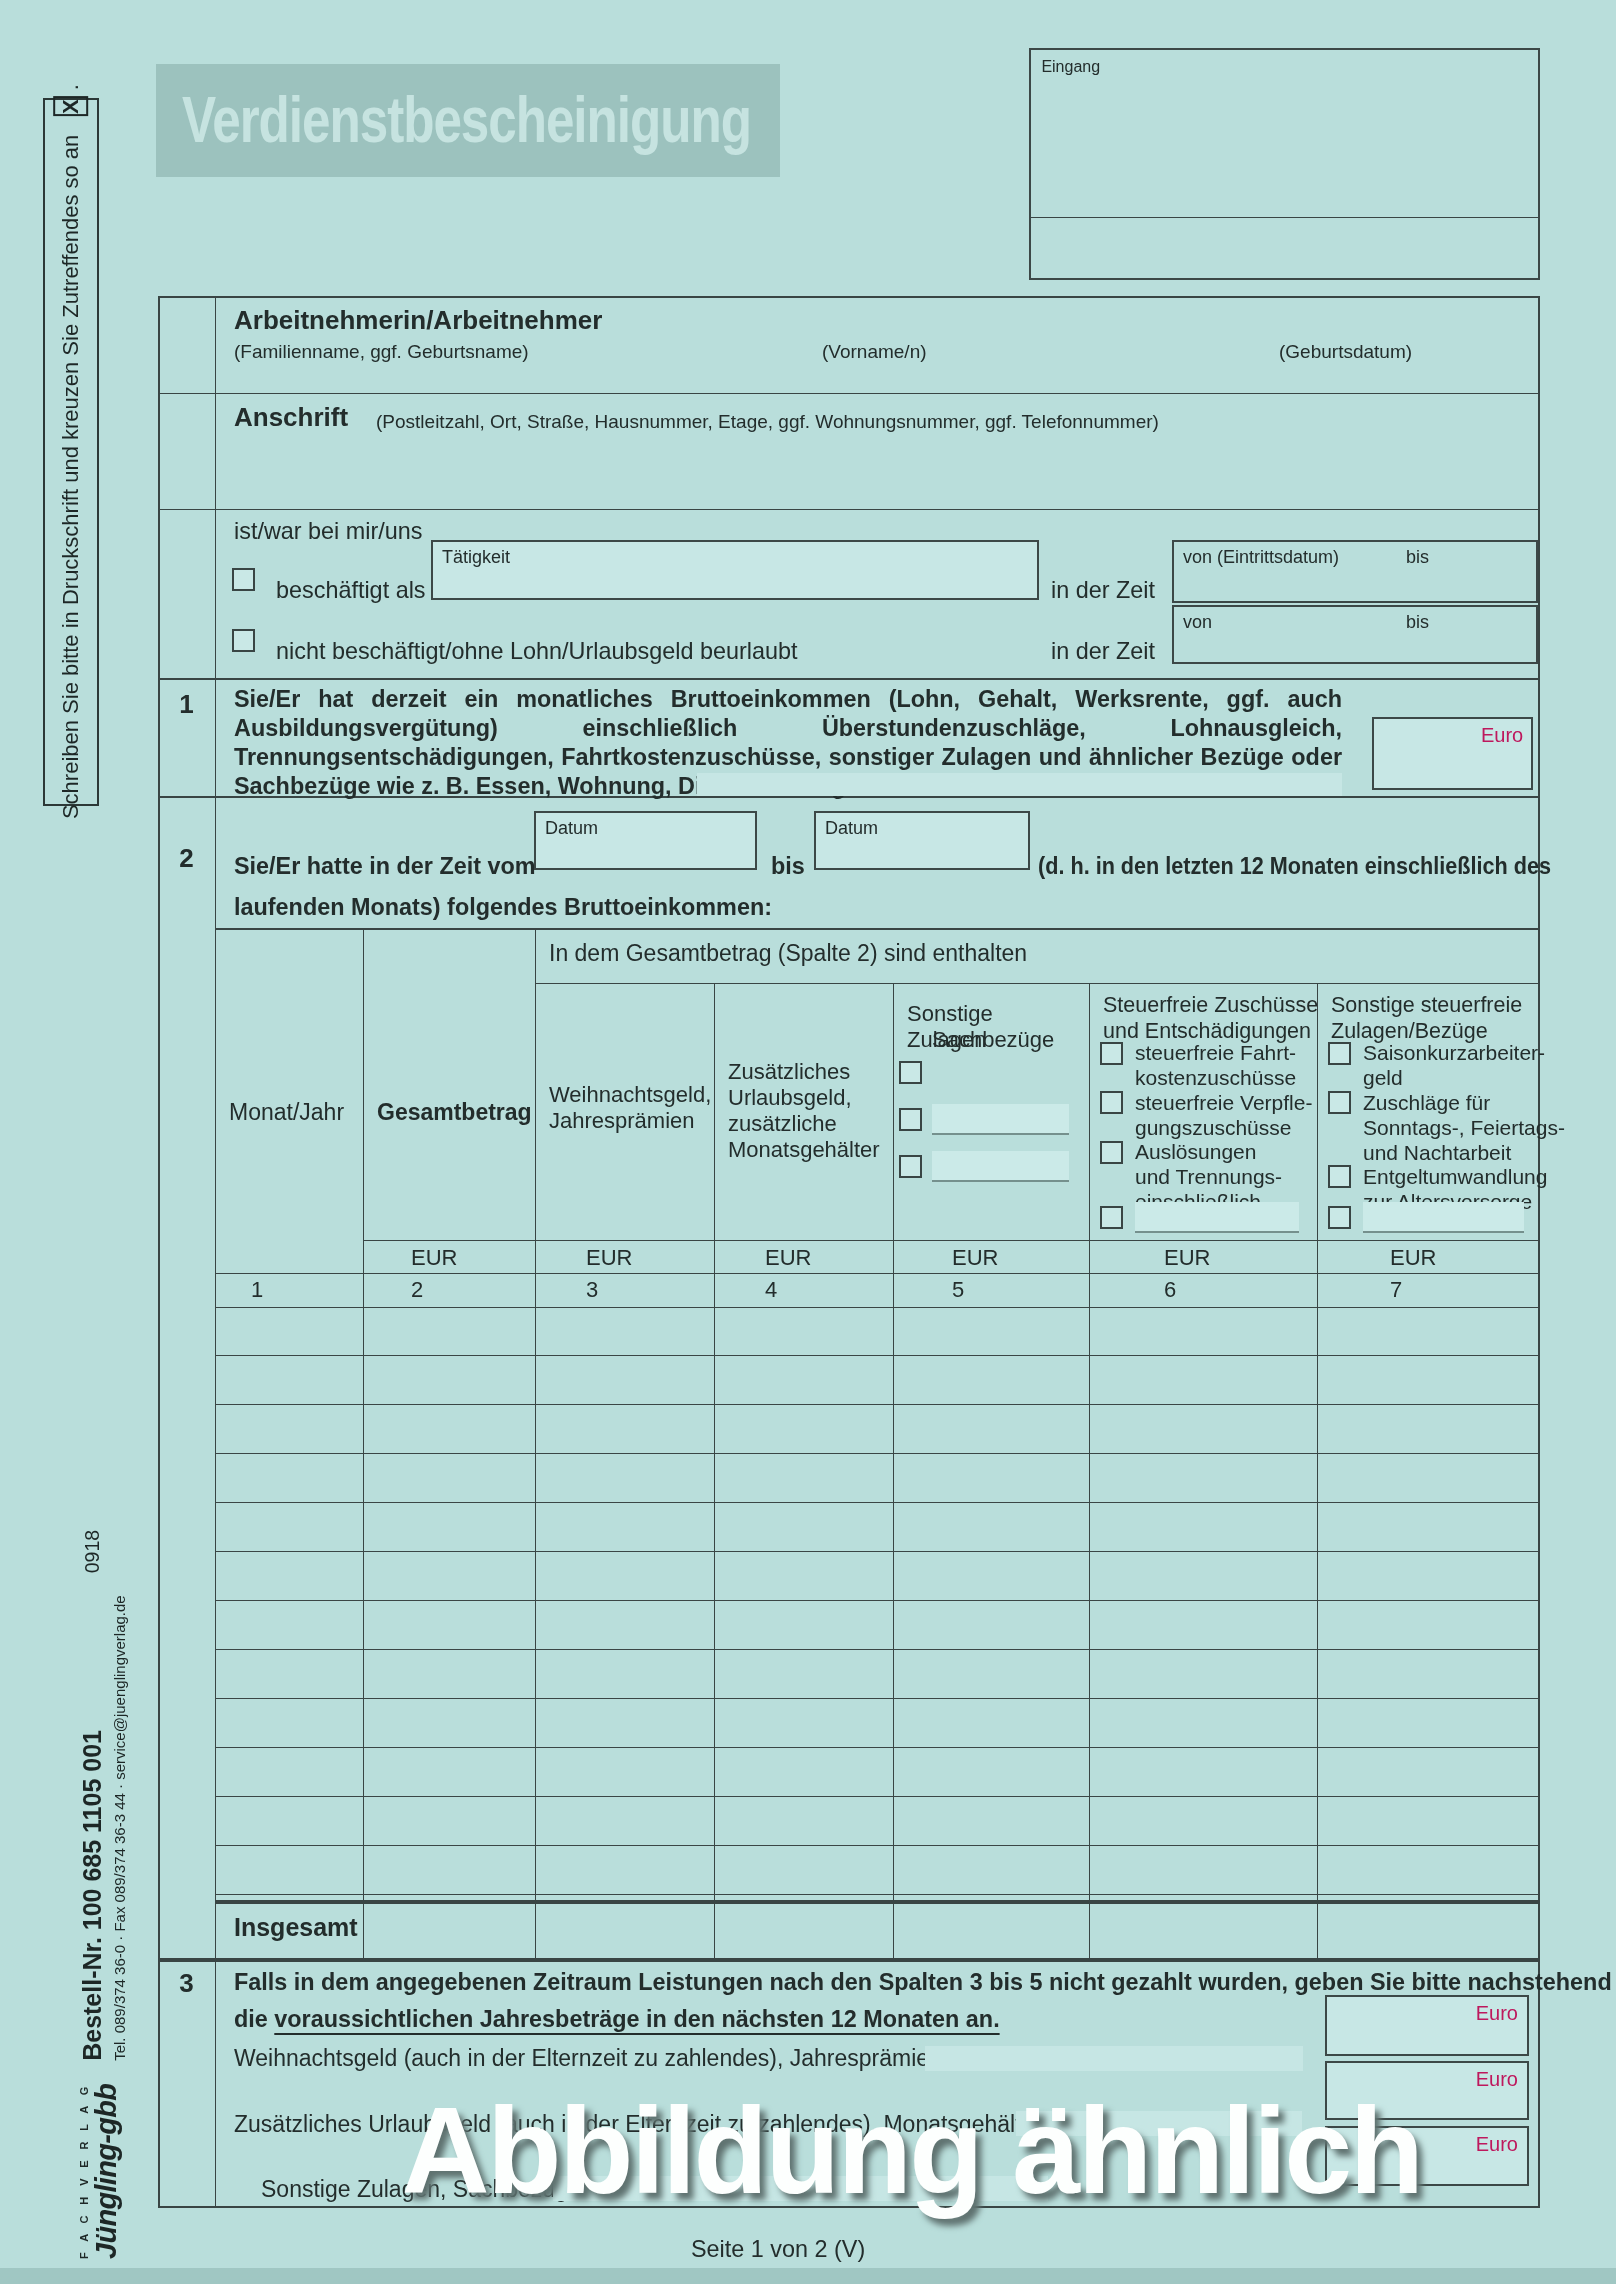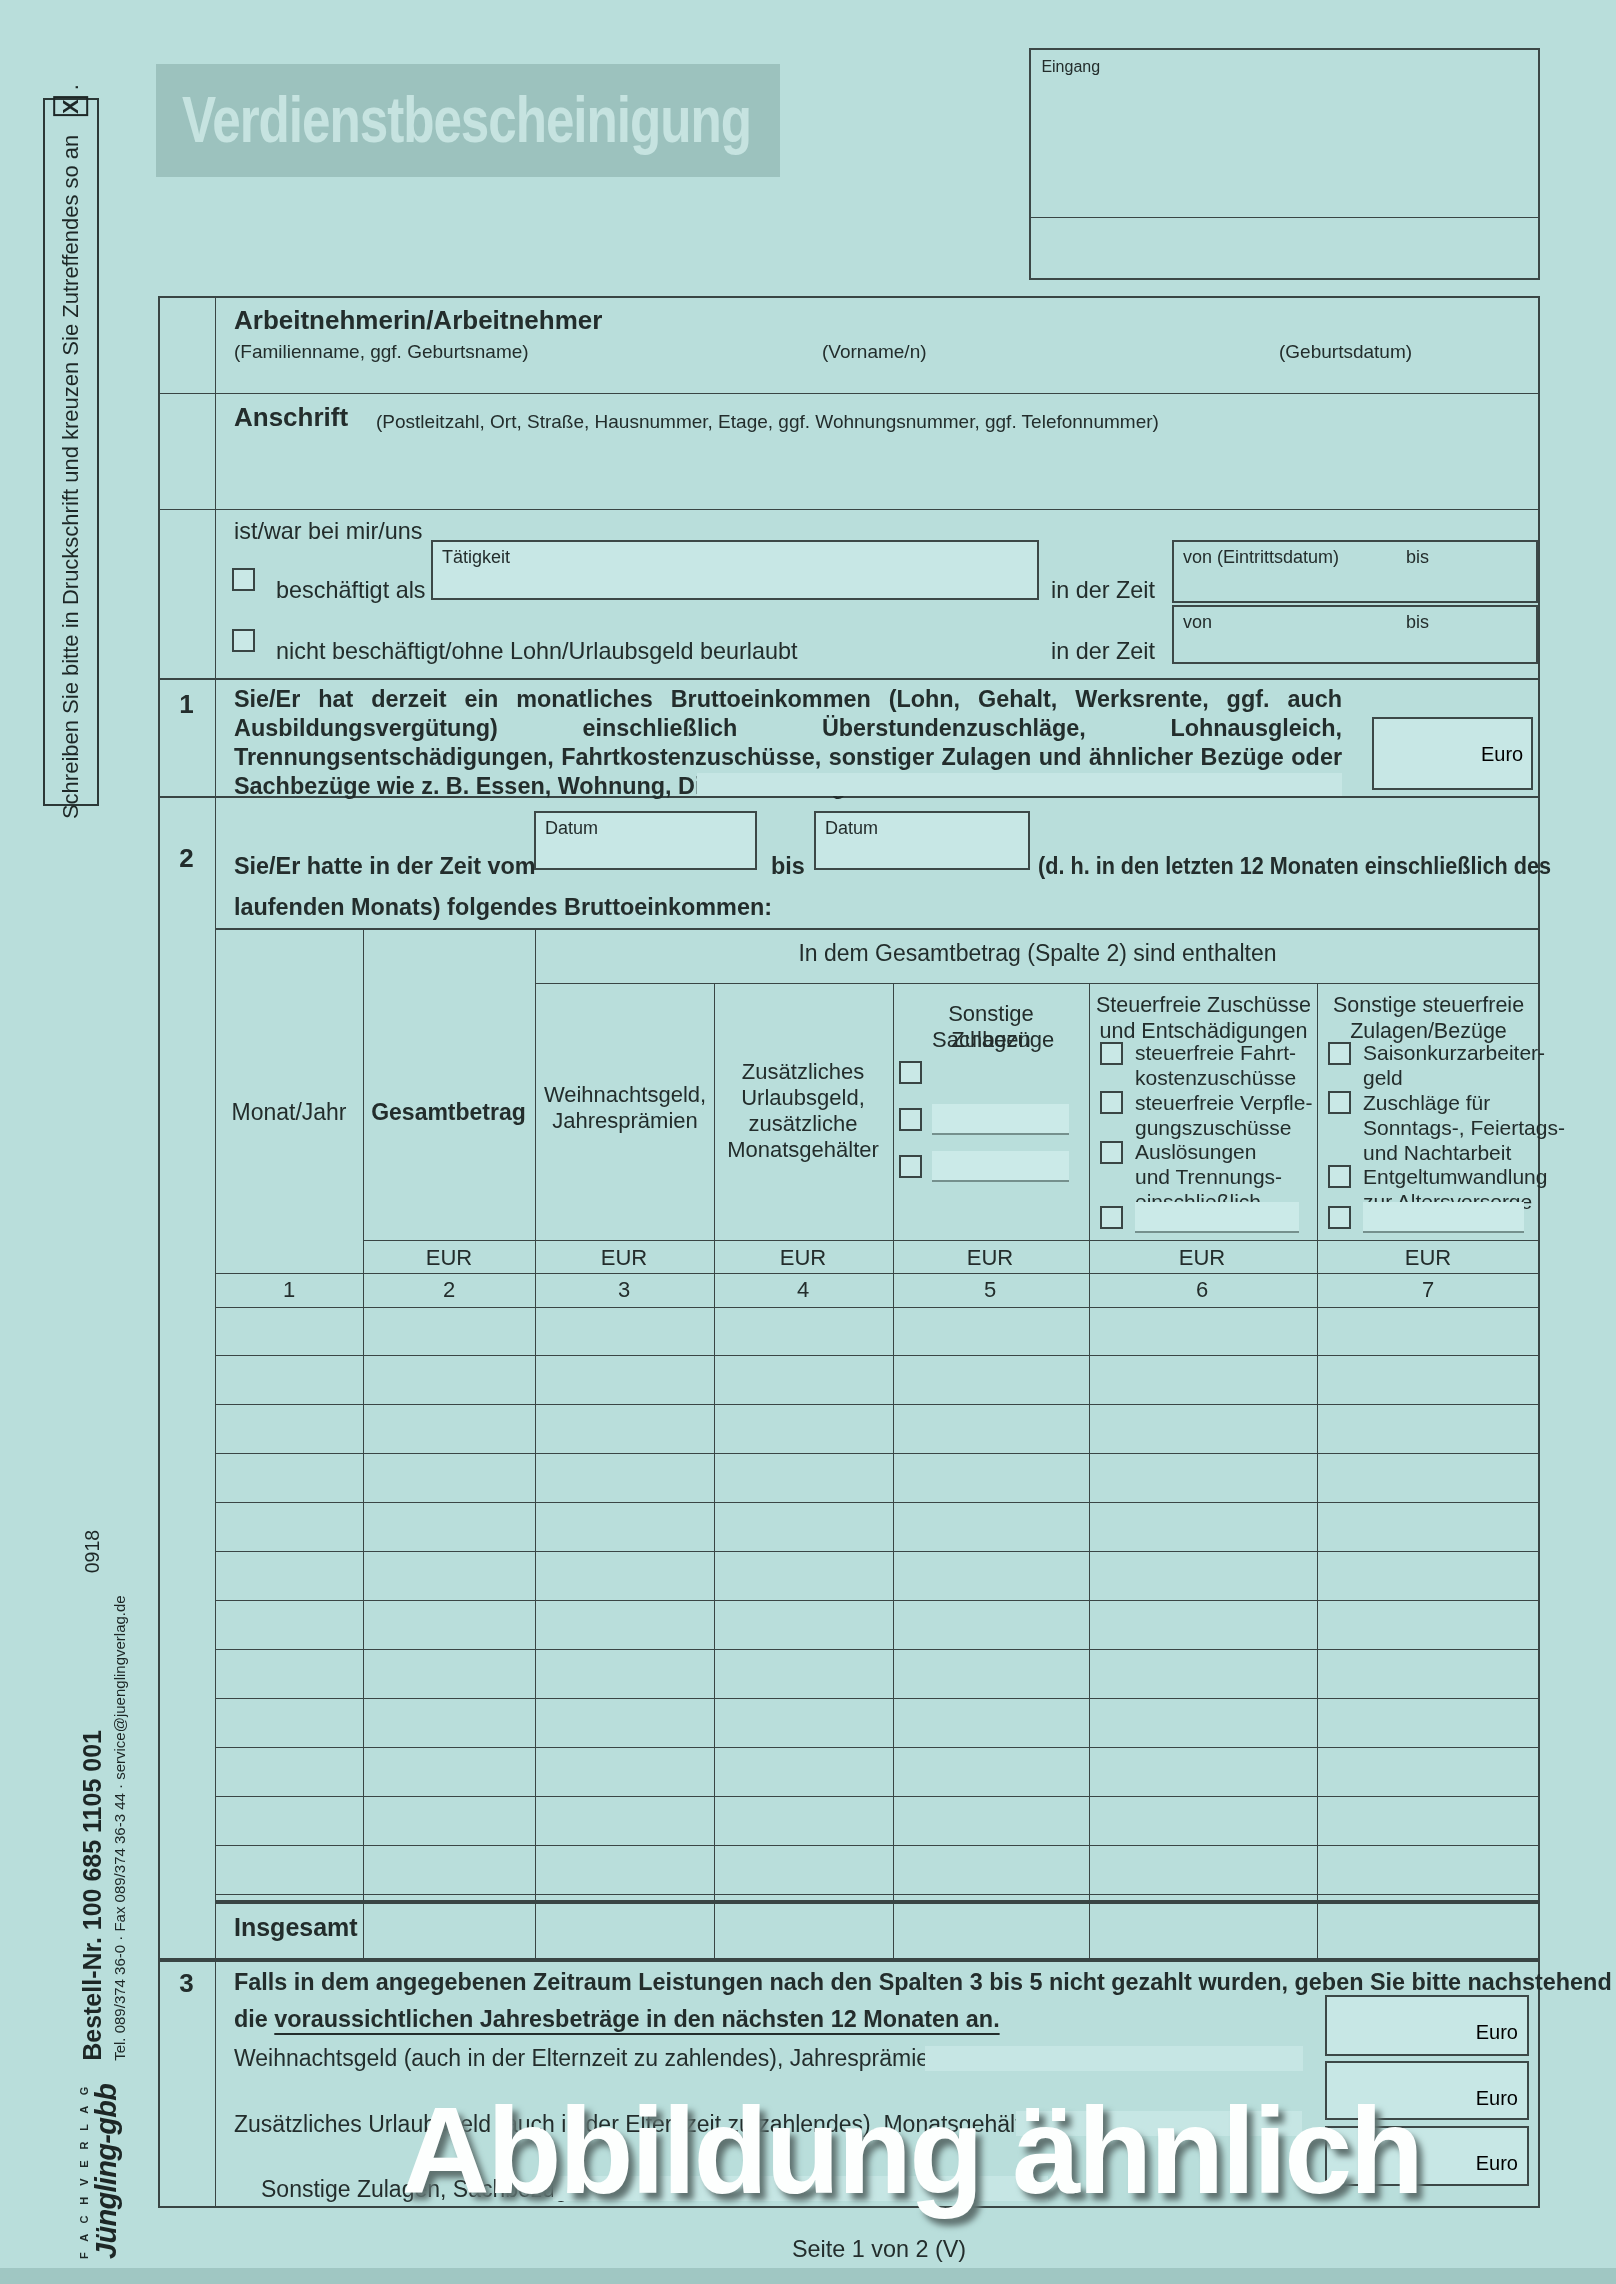--- a/index.html
+++ b/index.html
@@ -4,30 +4,30 @@
 <style>
   html,body{margin:0;padding:0;background:#8fb4b1;}
   .page{position:relative;width:1617px;height:2284px;background:#b9dedb;overflow:hidden;
         font-family:"Liberation Sans","DejaVu Sans",sans-serif;color:#232d2c;}
   .abs{position:absolute;}
   .hl{position:absolute;background:#394544;}
   .vl{position:absolute;background:#394544;}
   .t{position:absolute;color:#232d2c;font-size:23.4px;line-height:1.22;white-space:nowrap;}
   .b{font-weight:bold;}
   .pre{white-space:pre-line;}
-  .ctr{text-align:center;}
+  .ctr{padding-left:14px;}
   .hint{font-size:19px;}
   .small{font-size:18px;}
   .cb{position:absolute;width:23.4px;height:23.4px;border:2px solid #394544;background:#c9e8e6;box-sizing:border-box;}
   .field{position:absolute;background:#c7e7e5;border:2px solid #3c4847;box-sizing:border-box;}
   .frame{position:absolute;border:2px solid #3c4847;box-sizing:border-box;background:transparent;}
   .strip{position:absolute;background:#cbeae8;border-bottom:2px solid #75908d;}
   .stripq{position:absolute;background:#c6e6e4;}
   .secnum{position:absolute;left:158px;width:57px;text-align:center;font-weight:bold;font-size:26px;}
-  .eurlab{position:absolute;font-size:20px;color:#000000;margin-top:19px;}
+  .eurlab{position:absolute;font-size:20px;color:#be185d;}
   .titlebar{position:absolute;left:156px;top:64px;width:624px;height:113px;background:#9cc2be;}
   .titletext{position:absolute;left:26px;top:0;line-height:113px;font-size:64px;font-weight:bold;
              color:#c6e3e0;letter-spacing:-1.3px;transform:scaleX(0.8);transform-origin:0 50%;white-space:nowrap;}
   .vnote{position:absolute;left:43px;top:98px;width:56px;height:708px;border:2px solid #2c3837;
          box-sizing:border-box;display:flex;align-items:center;justify-content:center;}
   .vnote-inner{writing-mode:vertical-rl;transform:rotate(180deg);font-size:22px;white-space:nowrap;color:#1d2726;}
   .xbox{display:inline-block;border:2px solid #1d2726;padding:0.7px 2.6px;font-weight:bold;}
   .datarows{position:absolute;left:216px;top:1307px;width:1322px;height:592px;
             background:repeating-linear-gradient(to bottom,transparent 0,transparent 48px,#3a4645 48px,#3a4645 49px);}
   .wm{position:absolute;left:280px;top:2081px;width:1263px;text-align:center;font-size:122px;font-weight:bold;

